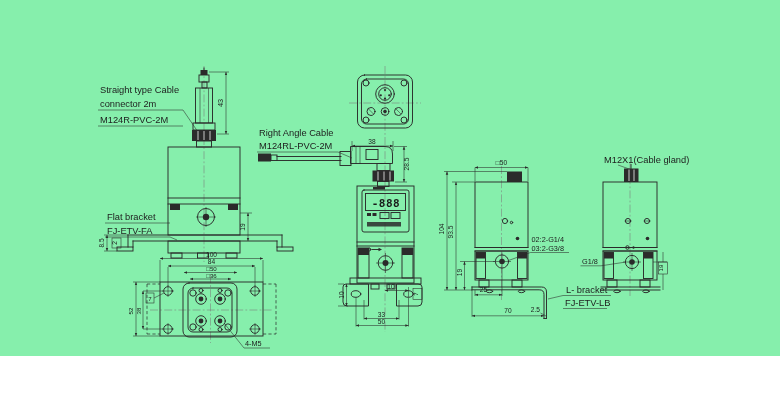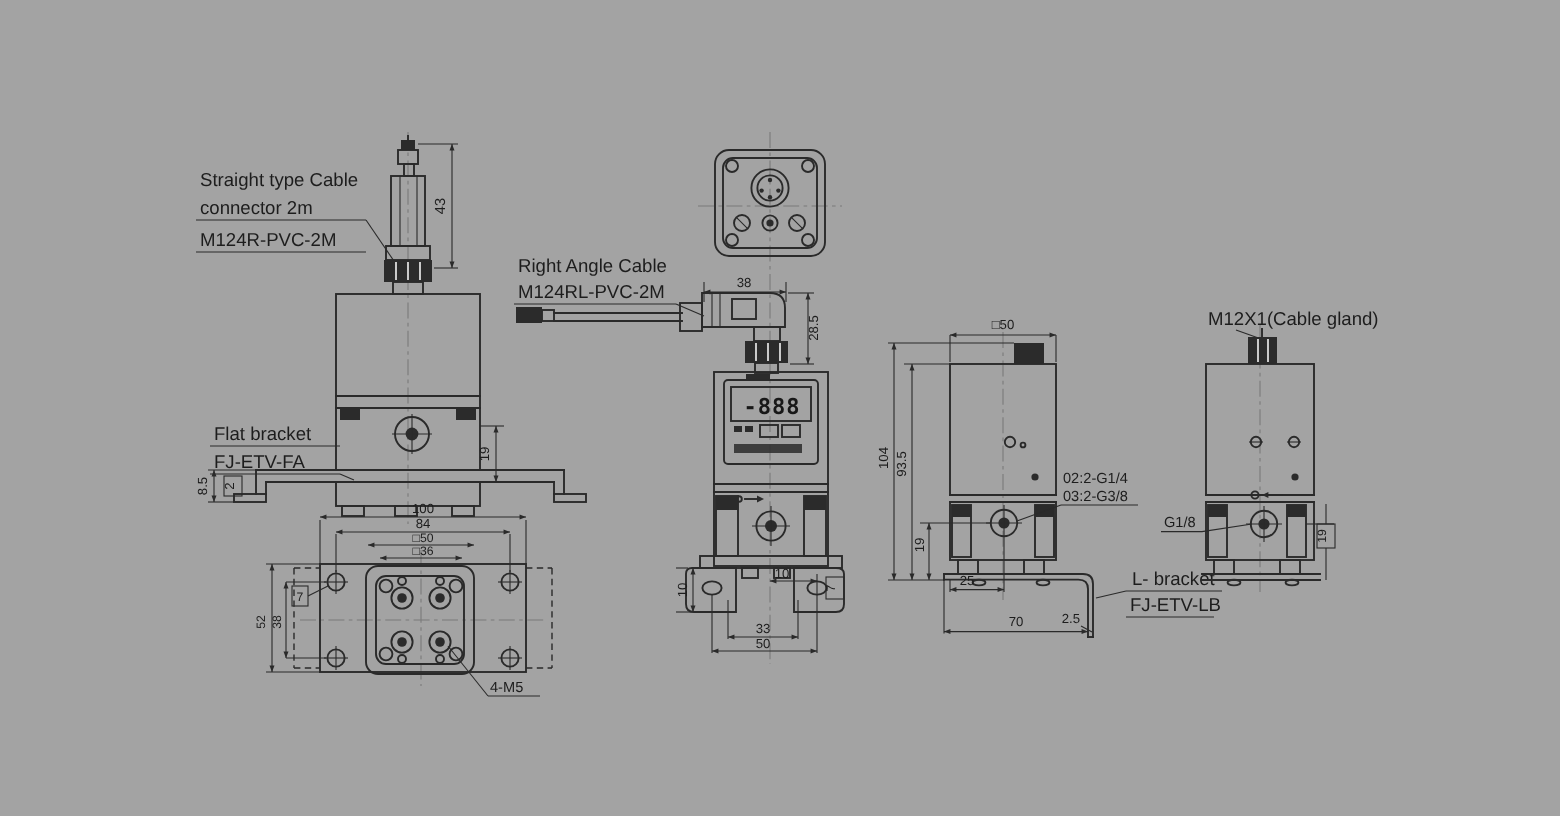--- a/index.html
+++ b/index.html
@@ -1,16 +1,16 @@
 <!DOCTYPE html>
 <html><head>
 <meta charset="utf-8">
 <style>
   html,body { margin:0; padding:0; background:#ffffff; }
-  .canvas { position:relative; width:780px; height:408px; background:#a3a3a3; overflow:hidden; }
+  .canvas { position:relative; width:780px; height:356px; background:#86efac; overflow:hidden; }
   svg { display:block; }
   svg text { font-family:"Liberation Sans", sans-serif; fill:#1d1d1d; }
   .t9  { font-size:9.3px; }
   .t7  { font-size:7.3px; }
   .t65 { font-size:6.6px; }
   .t6  { font-size:6.1px; }
   .ln    { fill:none; stroke:#2a2a2a; stroke-width:0.95; stroke-linecap:square; }
   .thin  { fill:none; stroke:#2a2a2a; stroke-width:0.55; }
   .dimln { fill:none; stroke:#2a2a2a; stroke-width:0.55; }
   .cl    { fill:none; stroke:#7a7a7a; stroke-width:0.55; stroke-dasharray:8 2.2 1.8 2.2; }

